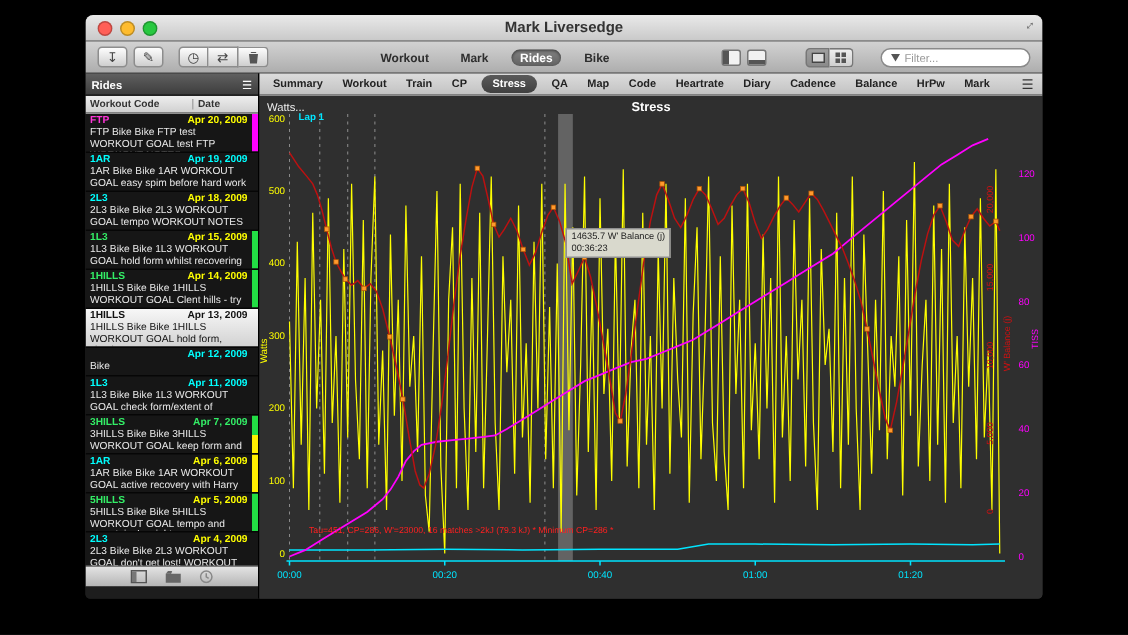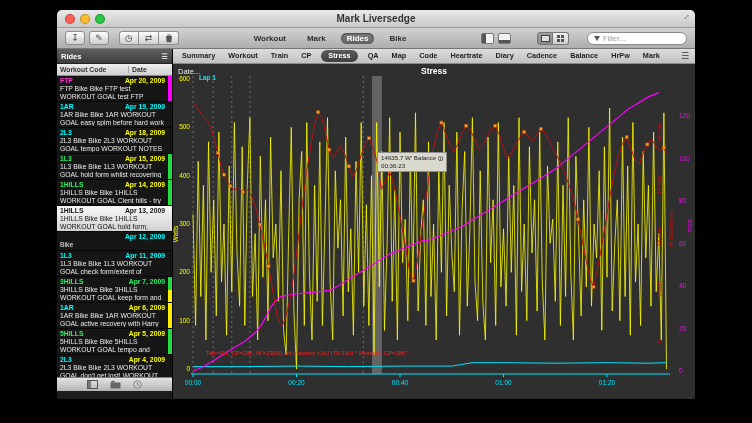--- a/index.html
+++ b/index.html
@@ -290,21 +290,21 @@
           <div class="ctab">Code</div>
           <div class="ctab">Heartrate</div>
           <div class="ctab">Diary</div>
           <div class="ctab">Cadence</div>
           <div class="ctab">Balance</div>
           <div class="ctab">HrPw</div>
           <div class="ctab">Mark</div>
           <div class="ctab-menu">☰</div>
         </div>
       <div class="chart-region">
-        <div class="more-lbl">Date...</div>
+        <div class="more-lbl">Watts...</div>
         <div class="chart-title">Stress</div>
         <svg id="chart-svg" width="523" height="338" style="position:absolute;left:0;top:0;">
             <rect x="199.055" y="12" width="9.832499999999982" height="298" fill="rgba(205,205,205,0.33)"></rect>
             <line x1="20" y1="12" x2="20" y2="310" stroke="#8a8a8a" stroke-width="0.7" stroke-dasharray="2,3"></line>
             <line x1="40.1825" y1="12" x2="40.1825" y2="310" stroke="#8a8a8a" stroke-width="0.7" stroke-dasharray="2,3"></line>
             <line x1="58.8125" y1="12" x2="58.8125" y2="310" stroke="#8a8a8a" stroke-width="0.7" stroke-dasharray="2,3"></line>
             <line x1="76.925" y1="12" x2="76.925" y2="310" stroke="#8a8a8a" stroke-width="0.7" stroke-dasharray="2,3"></line>
             <line x1="190.2575" y1="12" x2="190.2575" y2="310" stroke="#8a8a8a" stroke-width="0.7" stroke-dasharray="2,3"></line>
             <polyline points="20.0,150.3 22.6,261.5 25.2,97.2 27.8,232.5 30.4,121.3 32.9,276.0 35.5,77.8 38.1,208.3 40.7,135.8 43.3,251.8 45.9,68.2 48.5,218.0 51.0,160.0 53.6,271.2 56.2,102.0 58.8,227.7 61.4,58.5 64.0,189.0 66.6,242.2 69.2,82.7 71.8,261.5 74.3,121.3 76.9,53.7 79.5,232.5 82.1,169.7 84.7,276.0 87.3,92.3 89.9,213.2 92.5,135.8 95.0,256.7 97.6,73.0 100.2,193.8 102.8,160.0 105.4,237.3 108.0,106.8 110.6,266.3 113.1,290.5 115.7,169.7 118.3,63.3 120.9,247.0 123.5,305.0 126.1,135.8 128.7,87.5 131.3,261.5 133.8,58.5 136.4,208.3 139.0,276.0 141.6,121.3 144.2,237.3 146.8,77.8 149.4,261.5 152.0,160.0 154.5,53.7 157.1,218.0 159.7,276.0 162.3,106.8 164.9,184.2 167.5,135.8 170.1,251.8 172.7,73.0 175.3,227.7 177.8,164.8 180.4,271.2 183.0,97.2 185.6,208.3 188.2,58.5 190.8,242.2 193.4,140.7 195.9,261.5 198.5,111.7 201.1,290.5 203.7,58.5 206.3,222.8 208.9,87.5 211.5,266.3 214.1,179.3 216.7,53.7 219.2,237.3 221.8,126.2 224.4,276.0 227.0,68.2 229.6,198.7 232.2,155.2 234.8,256.7 237.3,92.3 239.9,218.0 242.5,48.8 245.1,247.0 247.7,169.7 250.3,135.8 252.9,261.5 255.5,77.8 258.0,232.5 260.6,160.0 263.2,276.0 265.8,102.0 268.4,208.3 271.0,58.5 273.6,251.8 276.2,121.3 278.8,189.0 281.3,227.7 283.9,68.2 286.5,271.2 289.1,145.5 291.7,87.5 294.3,242.2 296.9,164.8 299.4,53.7 302.0,218.0 304.6,256.7 307.2,106.8 309.8,237.3 312.4,276.0 315.0,73.0 317.6,198.7 320.1,135.8 322.7,261.5 325.3,58.5 327.9,222.8 330.5,164.8 333.1,242.2 335.7,92.3 338.3,208.3 340.8,121.3 343.4,271.2 346.0,53.7 348.6,227.7 351.2,160.0 353.8,256.7 356.4,82.7 359.0,189.0 361.6,135.8 364.1,247.0 366.7,68.2 369.3,218.0 371.9,276.0 374.5,102.0 377.1,179.3 379.7,155.2 382.3,237.3 384.8,77.8 387.4,261.5 390.0,121.3 392.6,232.5 395.2,53.7 397.8,208.3 400.4,276.0 402.9,92.3 405.5,169.7 408.1,251.8 410.7,135.8 413.3,222.8 415.9,63.3 418.5,242.2 421.1,160.0 423.6,193.8 426.2,106.8 428.8,266.3 431.4,82.7 434.0,213.2 436.6,44.0 439.2,247.0 441.8,179.3 444.3,135.8 446.9,256.7 449.5,73.0 452.1,232.5 454.7,102.0 457.3,271.2 459.9,58.5 462.5,218.0 465.1,160.0 467.6,261.5 470.2,87.5 472.8,193.8 475.4,121.3 478.0,242.2 480.6,68.2 483.2,227.7 485.8,169.7 488.3,276.0 490.9,48.8 493.5,305.0" fill="none" stroke="#ffff00" stroke-width="0.8"></polyline>
             <polyline points="20.0,302.6 71.8,302.6 123.5,302.1 175.3,302.6 227.0,302.1 278.8,302.1 299.4,298.7 330.5,298.7 382.3,299.2 434.0,298.7 475.4,299.2 493.5,298.7" fill="none" stroke="#00e5ff" stroke-width="1"></polyline>

